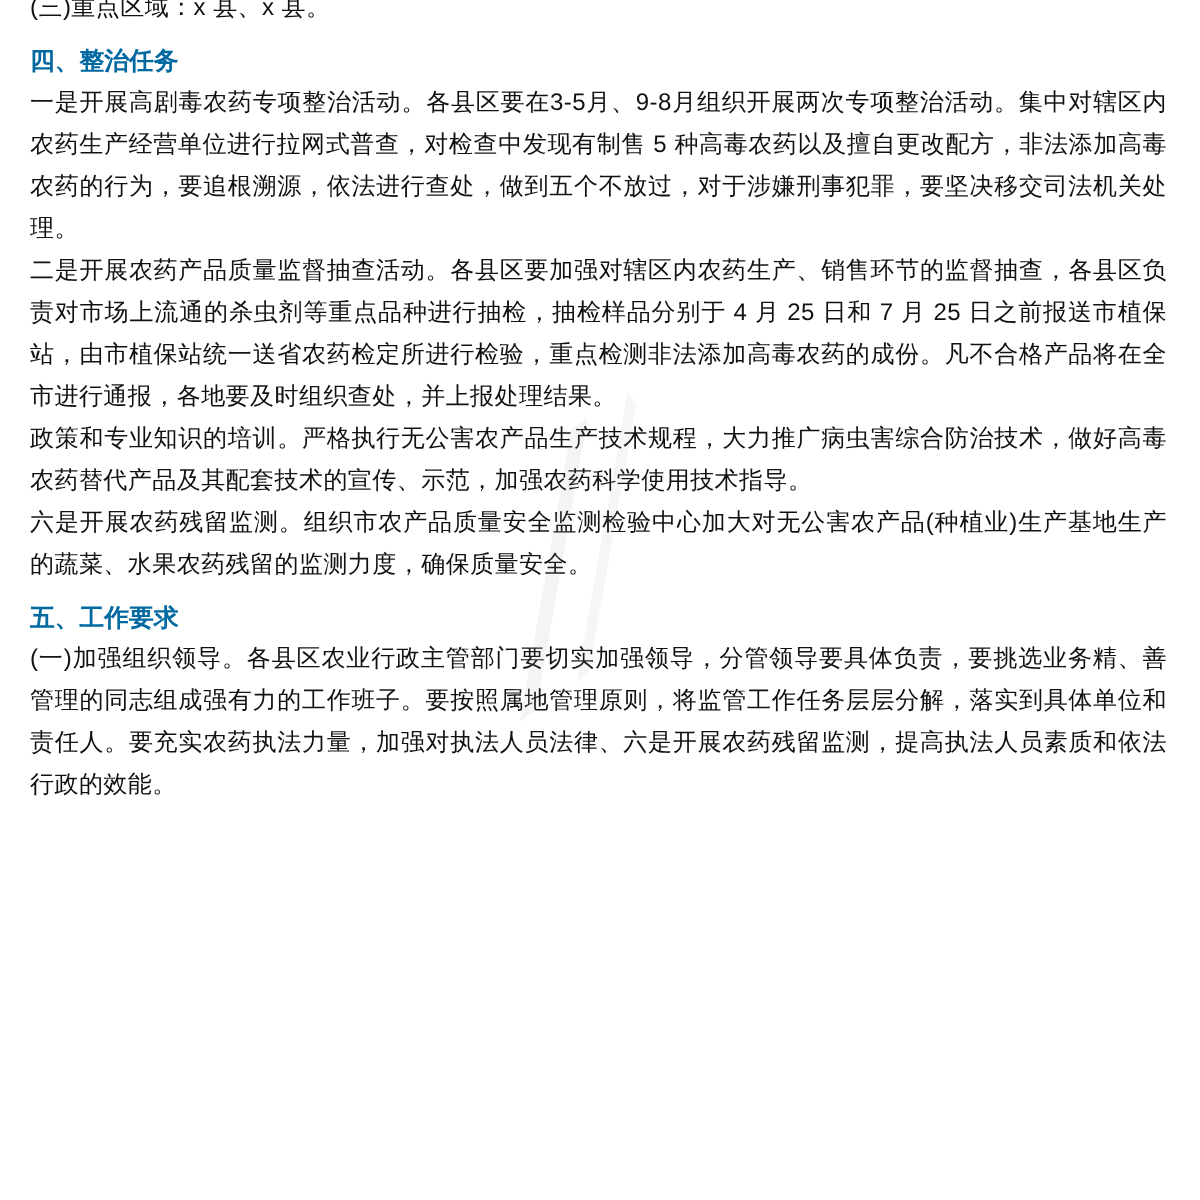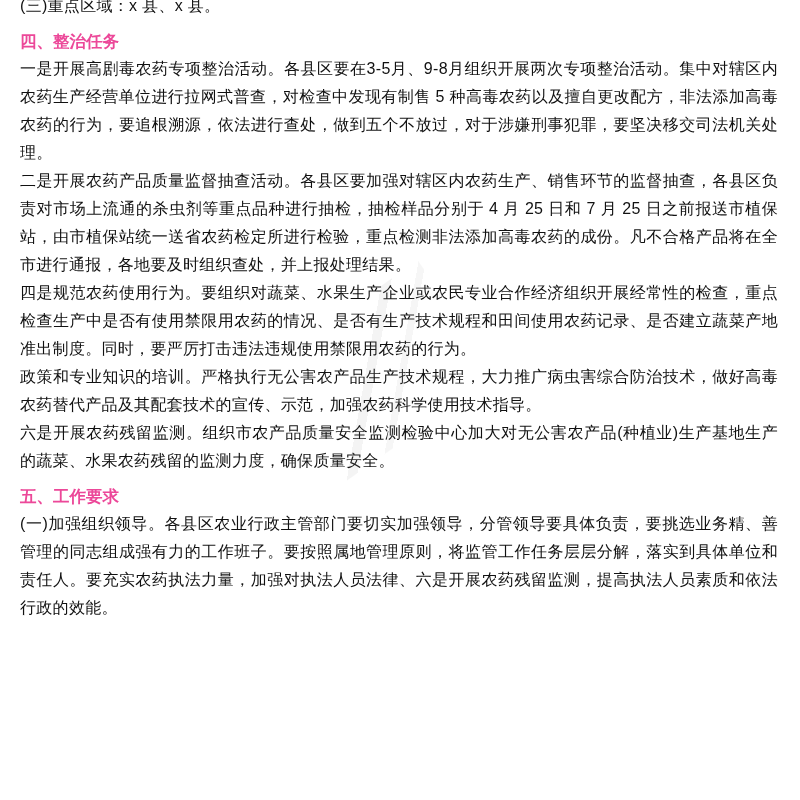--- a/index.html
+++ b/index.html
@@ -31,21 +31,21 @@
     color: #111111;
   }
   .para.top-clipped {
     margin-top: -8px; 
   }
   .section-heading {
     margin: 7px 0 0 0;
     font-size: 16.5px;
     line-height: 28px;
     font-weight: bold;
-    color: #ec4899;
+    color: #0369a1;
   }
   .watermark {
     position: absolute;
     left: 285px;
     top: 310px;
     width: 190px;
     height: 140px;
     transform: rotate(-35deg);
     opacity: 0.10;
     pointer-events: none;
@@ -63,21 +63,20 @@
 
   <p class="para top-clipped">(三)重点区域：x 县、x 县。</p>
 
   <h2 class="section-heading">四、整治任务</h2>
 
   <p class="para">一是开展高剧毒农药专项整治活动。各县区要在3-5月、9-8月组织开展两次专项整治活动。集中对辖区内农药生产经营单位进行拉网式普查，对检查中发现有制售 5 种高毒农药以及擅自更改配方，非法添加高毒农药的行为，要追根溯源，依法进行查处，做到五个不放过，对于涉嫌刑事犯罪，要坚决移交司法机关处理。</p>
 
   <p class="para">二是开展农药产品质量监督抽查活动。各县区要加强对辖区内农药生产、销售环节的监督抽查，各县区负责对市场上流通的杀虫剂等重点品种进行抽检，抽检样品分别于 4 月 25 日和 7 月 25 日之前报送市植保站，由市植保站统一送省农药检定所进行检验，重点检测非法添加高毒农药的成份。凡不合格产品将在全市进行通报，各地要及时组织查处，并上报处理结果。</p>
 
 
-  <p class="para">四是规范农药使用行为。要组织对蔬菜、水果生产企业或农民专业合作经济组织开展经常性的检查，重点检查生产中是否有使用禁限用农药的情况、是否有生产技术规程和田间使用农药记录、是否建立蔬菜产地准出制度。同时，要严厉打击违法违规使用禁限用农药的行为。</p>
 
   <p class="para">政策和专业知识的培训。严格执行无公害农产品生产技术规程，大力推广病虫害综合防治技术，做好高毒农药替代产品及其配套技术的宣传、示范，加强农药科学使用技术指导。</p>
 
   <p class="para">六是开展农药残留监测。组织市农产品质量安全监测检验中心加大对无公害农产品(种植业)生产基地生产的蔬菜、水果农药残留的监测力度，确保质量安全。</p>
 
   <h2 class="section-heading">五、工作要求</h2>
 
   <p class="para">(一)加强组织领导。各县区农业行政主管部门要切实加强领导，分管领导要具体负责，要挑选业务精、善管理的同志组成强有力的工作班子。要按照属地管理原则，将监管工作任务层层分解，落实到具体单位和责任人。要充实农药执法力量，加强对执法人员法律、六是开展农药残留监测，提高执法人员素质和依法行政的效能。</p>
 
 

